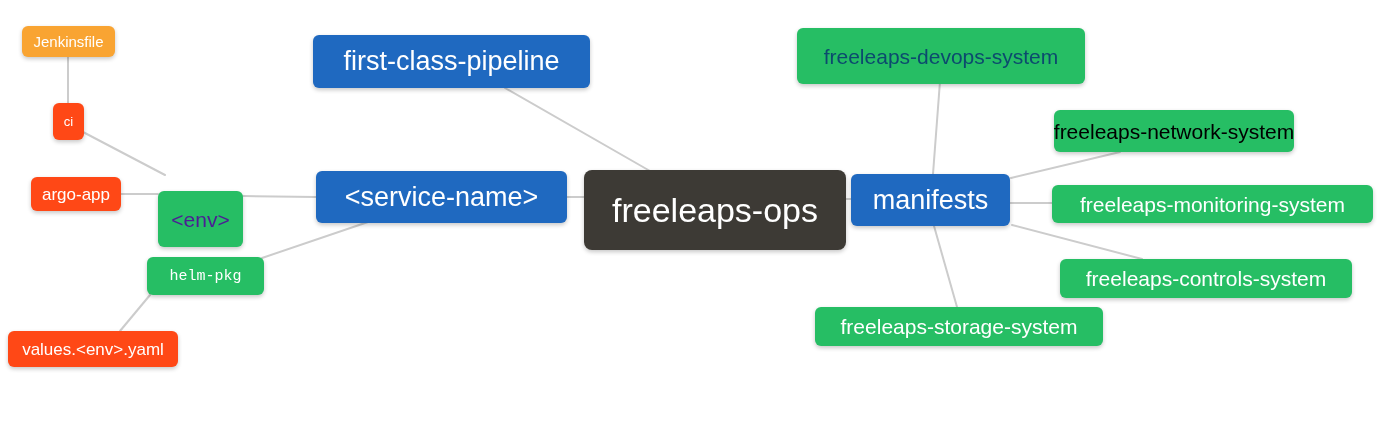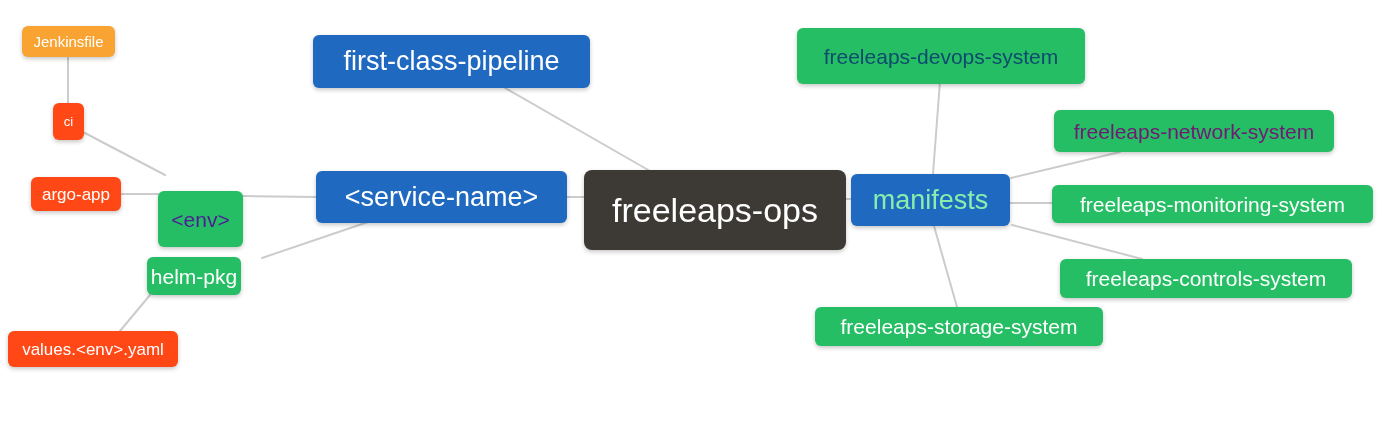--- a/index.html
+++ b/index.html
@@ -63,25 +63,25 @@
       <line x1="1011" y1="178" x2="1120" y2="152" stroke="#cccccc"></line>
       <line x1="1010" y1="203" x2="1052" y2="203" stroke="#cccccc"></line>
       <line x1="1012" y1="225" x2="1142" y2="259" stroke="#cccccc"></line>
       <line x1="934" y1="226" x2="957" y2="307" stroke="#cccccc"></line>
     </svg>
   <div id="nodes">
       <div class="node" style="left: 22px; top: 26px; width: 93px; height: 31px; background: rgb(249, 164, 50); font-size: 15px; color: rgb(255, 255, 255);">Jenkinsfile</div>
       <div class="node" style="left: 53px; top: 103px; width: 31px; height: 37px; background: rgb(255, 72, 22); font-size: 13px; color: rgb(255, 255, 255);">ci</div>
       <div class="node" style="left: 31px; top: 177px; width: 90px; height: 34px; background: rgb(255, 72, 22); font-size: 17px; color: rgb(255, 255, 255);">argo-app</div>
       <div class="node" style="left: 158px; top: 191px; width: 85px; height: 56px; background: rgb(38, 190, 100); font-size: 21px; color: #4c1d95;">&lt;env&gt;</div>
-      <div class="node" style="left: 147px; top: 257px; width: 94px; height: 38px; background: rgb(38, 190, 100); font-size: 21px; color: rgb(255, 255, 255);">helm-pkg</div>
+      <div class="node" style="left: 147px; top: 257px; width: 117px; height: 38px; background: rgb(38, 190, 100); font-size: 15px; color: rgb(255, 255, 255); font-family: Liberation Mono, monospace;">helm-pkg</div>
       <div class="node" style="left: 8px; top: 331px; width: 170px; height: 36px; background: rgb(255, 72, 22); font-size: 17px; color: rgb(255, 255, 255);">values.&lt;env&gt;.yaml</div>
       <div class="node" style="left: 313px; top: 35px; width: 277px; height: 53px; background: rgb(31, 105, 192); font-size: 27px; color: rgb(255, 255, 255);">first-class-pipeline</div>
       <div class="node" style="left: 316px; top: 171px; width: 251px; height: 52px; background: rgb(31, 105, 192); font-size: 27px; color: rgb(255, 255, 255);">&lt;service-name&gt;</div>
       <div class="node root" style="left: 584px; top: 170px; width: 262px; height: 80px; background: rgb(61, 58, 53); font-size: 34px; color: rgb(255, 255, 255);">freeleaps-ops</div>
-      <div class="node" style="left: 851px; top: 174px; width: 159px; height: 52px; background: rgb(31, 105, 192); font-size: 27px; color: #86efac;">manifests</div>
+      <div class="node" style="left: 851px; top: 174px; width: 159px; height: 52px; background: rgb(31, 105, 192); font-size: 27px; color: #ffffff;">manifests</div>
       <div class="node" style="left: 797px; top: 28px; width: 288px; height: 56px; background: rgb(38, 190, 100); font-size: 21px; color: #0c4a6e;">freeleaps-devops-system</div>
-      <div class="node" style="left: 1054px; top: 110px; width: 280px; height: 42px; background: rgb(38, 190, 100); font-size: 21px; color: #701a75;">freeleaps-network-system</div>
+      <div class="node" style="left: 1054px; top: 110px; width: 240px; height: 42px; background: rgb(38, 190, 100); font-size: 21px; color: #000000;">freeleaps-network-system</div>
       <div class="node" style="left: 1052px; top: 185px; width: 321px; height: 38px; background: rgb(38, 190, 100); font-size: 21px; color: rgb(255, 255, 255);">freeleaps-monitoring-system</div>
       <div class="node" style="left: 1060px; top: 259px; width: 292px; height: 39px; background: rgb(38, 190, 100); font-size: 21px; color: rgb(255, 255, 255);">freeleaps-controls-system</div>
       <div class="node" style="left: 815px; top: 307px; width: 288px; height: 39px; background: rgb(38, 190, 100); font-size: 21px; color: rgb(255, 255, 255);">freeleaps-storage-system</div>
     </div>
 </div>
 
 </body></html>

